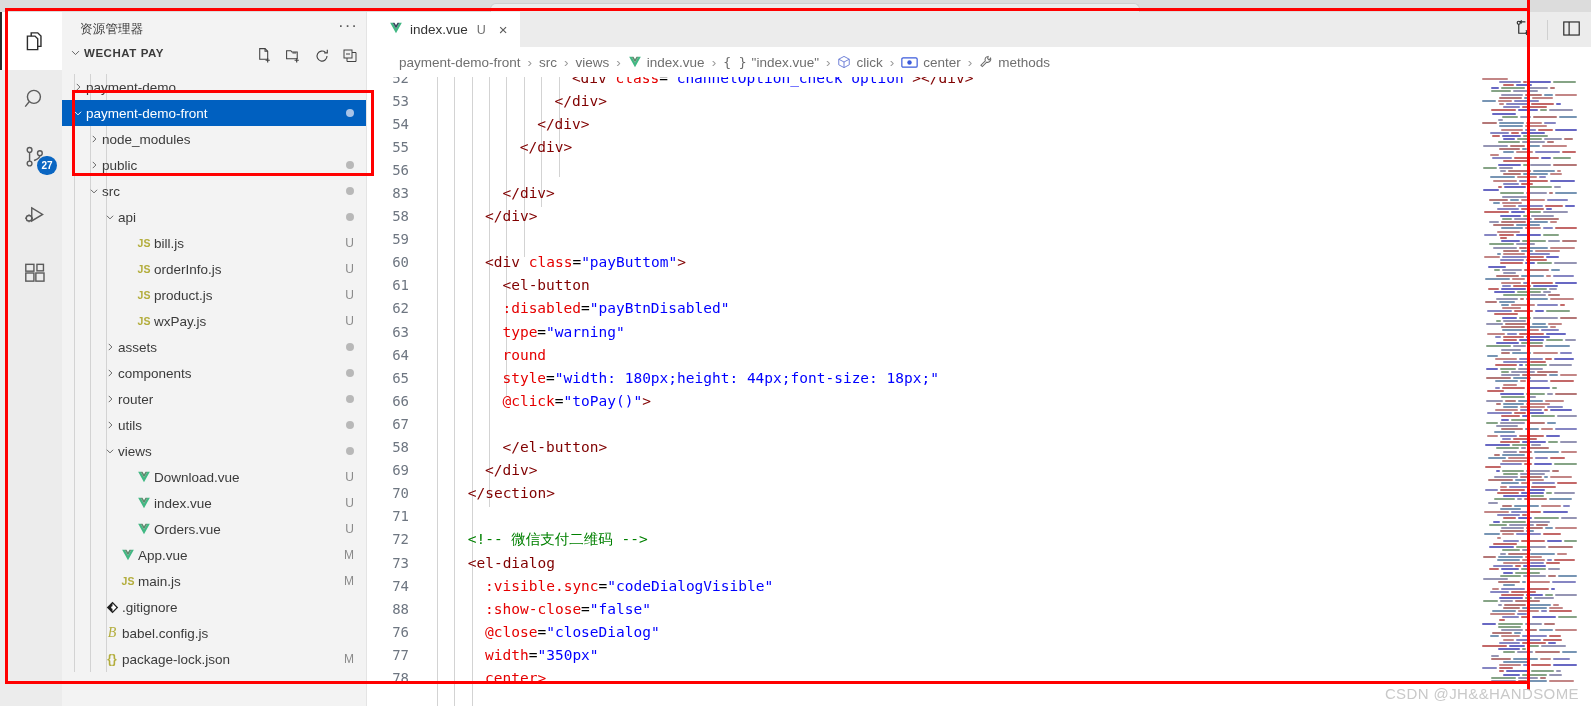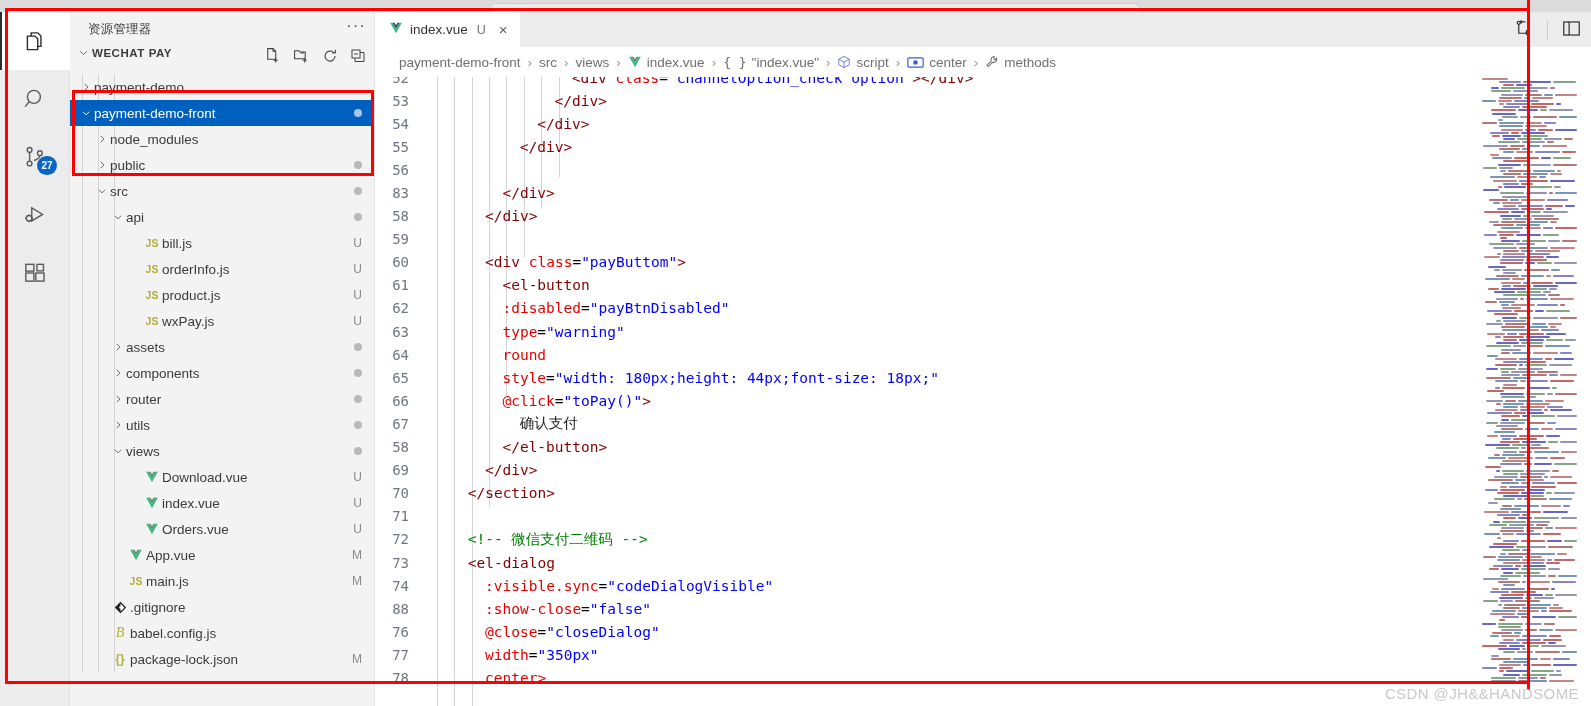--- a/index.html
+++ b/index.html
@@ -47,21 +47,21 @@
     position:absolute; right:13px; bottom:11px;
     min-width:19px; height:19px; border-radius:10px;
     background:#0a66c2; color:#fff;
     font-size:10px; font-weight:600;
     display:flex; align-items:center; justify-content:center;
     padding:0 4px; line-height:1;
   }
 
   
   .sidebar {
-    position:absolute; left:70px; top:12px; width:305px; height:694px;
+    position:absolute; left:62px; top:12px; width:305px; height:694px;
     background:#f3f3f3;
     border-right:1px solid #e4e4e4;
     overflow:hidden;
   }
   .sb-title {
     height:35px; display:flex; align-items:center;
     padding:0 8px 0 18px; justify-content:space-between;
   }
   .sb-title .t { font-size:12.5px; color:#3b3b3b; letter-spacing:.2px; }
   .sb-title .dots { font-size:17px; color:#5a5a5a; letter-spacing:1px; line-height:10px; padding-bottom:7px;}
@@ -552,21 +552,21 @@
           <span>"index.vue"</span>
         </span>
         <span class="sep">›</span>
         <span class="bc-item">
           <span class="bc-ico">
             <svg width="14" height="14" viewBox="0 0 16 16" fill="none" stroke="#6c7ed6" stroke-width="1.1">
               <path d="M8 1.6 14 4.8v6.4L8 14.4 2 11.2V4.8z"></path>
               <path d="M2 4.8 8 8l6-3.2M8 8v6.4"></path>
             </svg>
           </span>
-          <span>script</span>
+          <span>click</span>
         </span>
         <span class="sep">›</span>
         <span class="bc-item">
           <span class="bc-ico">
             <svg width="17" height="13" viewBox="0 0 20 14">
               <rect x="1" y="1.5" width="18" height="11" rx="1.5" fill="none" stroke="#3b5bdb" stroke-width="1.4"></rect>
               <circle cx="10" cy="7" r="2.6" fill="#3b5bdb"></circle>
             </svg>
           </span>
           <span>center</span>
@@ -602,21 +602,21 @@
           <div class="code-line"><span class="lnum">83</span><span class="ltext" style="padding-left:69.44px"><span class="tag">&lt;/div&gt;</span></span></div>
           <div class="code-line"><span class="lnum">58</span><span class="ltext" style="padding-left:52.08px"><span class="tag">&lt;/div&gt;</span></span></div>
           <div class="code-line"><span class="lnum">59</span><span class="ltext" style="padding-left:0px"></span></div>
           <div class="code-line"><span class="lnum">60</span><span class="ltext" style="padding-left:52.08px"><span class="tag">&lt;div </span><span class="attr">class</span><span class="punct">=</span><span class="str">"payButtom"</span><span class="tag">&gt;</span></span></div>
           <div class="code-line"><span class="lnum">61</span><span class="ltext" style="padding-left:69.44px"><span class="tag">&lt;el-button</span></span></div>
           <div class="code-line"><span class="lnum">62</span><span class="ltext" style="padding-left:69.44px"><span class="attr">:disabled</span><span class="punct">=</span><span class="str">"payBtnDisabled"</span></span></div>
           <div class="code-line"><span class="lnum">63</span><span class="ltext" style="padding-left:69.44px"><span class="attr">type</span><span class="punct">=</span><span class="str">"warning"</span></span></div>
           <div class="code-line"><span class="lnum">64</span><span class="ltext" style="padding-left:69.44px"><span class="attr">round</span></span></div>
           <div class="code-line"><span class="lnum">65</span><span class="ltext" style="padding-left:69.44px"><span class="attr">style</span><span class="punct">=</span><span class="str">"width: 180px;height: 44px;font-size: 18px;"</span></span></div>
           <div class="code-line"><span class="lnum">66</span><span class="ltext" style="padding-left:69.44px"><span class="attr">@click</span><span class="punct">=</span><span class="str">"toPay()"</span><span class="tag">&gt;</span></span></div>
-          <div class="code-line"><span class="lnum">67</span><span class="ltext" style="padding-left:86.8px"><span class="plain">确认支付</span></span></div>
+          <div class="code-line"><span class="lnum">67</span></div>
           <div class="code-line"><span class="lnum">58</span><span class="ltext" style="padding-left:69.44px"><span class="tag">&lt;/el-button&gt;</span></span></div>
           <div class="code-line"><span class="lnum">69</span><span class="ltext" style="padding-left:52.08px"><span class="tag">&lt;/div&gt;</span></span></div>
           <div class="code-line"><span class="lnum">70</span><span class="ltext" style="padding-left:34.72px"><span class="tag">&lt;/section&gt;</span></span></div>
           <div class="code-line"><span class="lnum">71</span><span class="ltext" style="padding-left:0px"></span></div>
           <div class="code-line"><span class="lnum">72</span><span class="ltext" style="padding-left:34.72px"><span class="cmt">&lt;!-- 微信支付二维码 --&gt;</span></span></div>
           <div class="code-line"><span class="lnum">73</span><span class="ltext" style="padding-left:34.72px"><span class="tag">&lt;el-dialog</span></span></div>
           <div class="code-line"><span class="lnum">74</span><span class="ltext" style="padding-left:52.08px"><span class="attr">:visible.sync</span><span class="punct">=</span><span class="str">"codeDialogVisible"</span></span></div>
           <div class="code-line"><span class="lnum">88</span><span class="ltext" style="padding-left:52.08px"><span class="attr">:show-close</span><span class="punct">=</span><span class="str">"false"</span></span></div>
           <div class="code-line"><span class="lnum">76</span><span class="ltext" style="padding-left:52.08px"><span class="attr">@close</span><span class="punct">=</span><span class="str">"closeDialog"</span></span></div>
           <div class="code-line"><span class="lnum">77</span><span class="ltext" style="padding-left:52.08px"><span class="attr">width</span><span class="punct">=</span><span class="str">"350px"</span></span></div>

